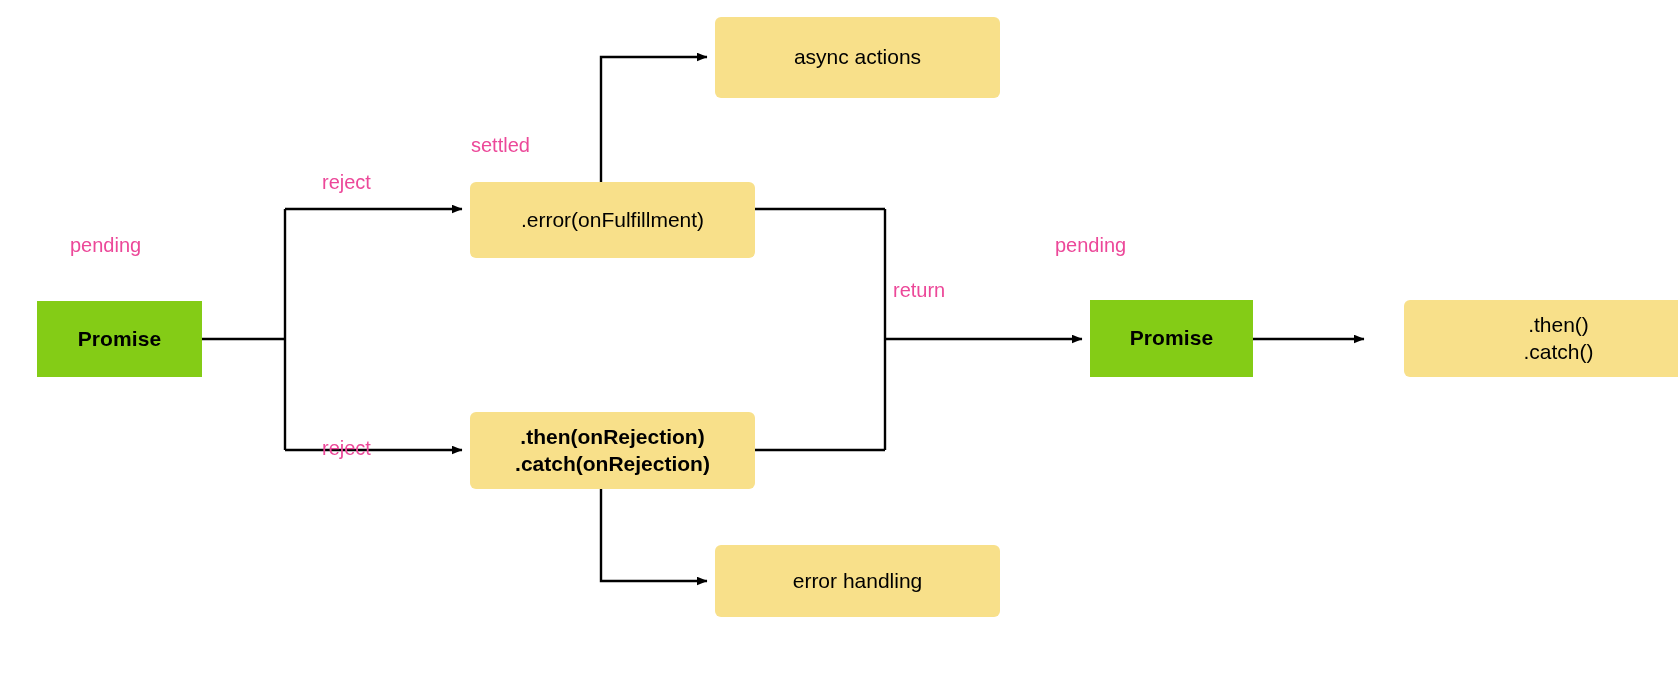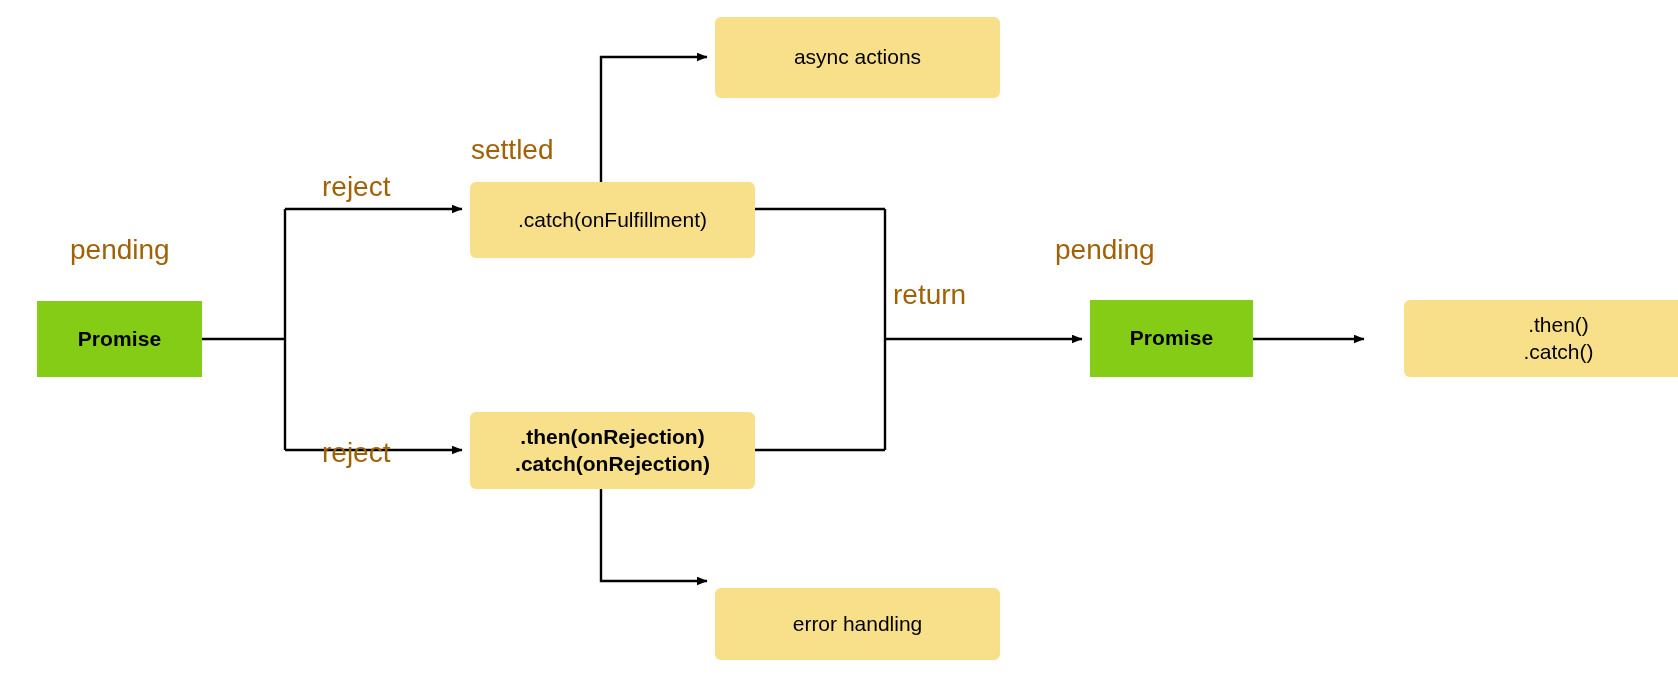--- a/index.html
+++ b/index.html
@@ -31,22 +31,22 @@
     font-size: 21px;
     letter-spacing: .1px;
   }
   .node-yellow {
     background: #f8e08a;
     font-size: 21px;
     border-radius: 6px;
   }
   .label {
     position: absolute;
-    font-size: 28px;
-    color: #a16207;
+    font-size: 20px;
+    color: #ec4899;
     white-space: nowrap;
   }
   svg.edges {
     position: absolute;
     left: 0;
     top: 0;
     width: 1678px;
     height: 682px;
     pointer-events: none;
   }
@@ -89,29 +89,29 @@
 
   <div class="node node-blue" style="left:37px; top:301px; width:165px; height:76px;">
     <span>Promise</span>
   </div>
 
   <div class="node node-yellow" style="left:715px; top:17px; width:285px; height:81px;">
     <span>async actions</span>
   </div>
 
   <div class="node node-yellow" style="left:470px; top:182px; width:285px; height:76px;">
-    <span>.catch(onFulfillment)</span>
+    <span>.error(onFulfillment)</span>
   </div>
 
   <div class="node node-yellow multiline" style="left:470px; top:412px; width:285px; height:77px;font-weight:bold;">
     <span class="multiline">.then(onRejection)
 .catch(onRejection)</span>
   </div>
 
-  <div class="node node-yellow" style="left:715px; top:545px; width:285px; height:72px;margin-top:43px;">
+  <div class="node node-yellow" style="left:715px; top:545px; width:285px; height:72px;">
     <span>error handling</span>
   </div>
 
   <div class="node node-blue" style="left:1090px; top:300px; width:163px; height:77px;">
     <span>Promise</span>
   </div>
 
   <div class="node node-yellow multiline" style="left:1404px; top:300px; width:285px; height:77px;padding-left:24px;">
     <span class="multiline">.then()
 .catch()</span>

